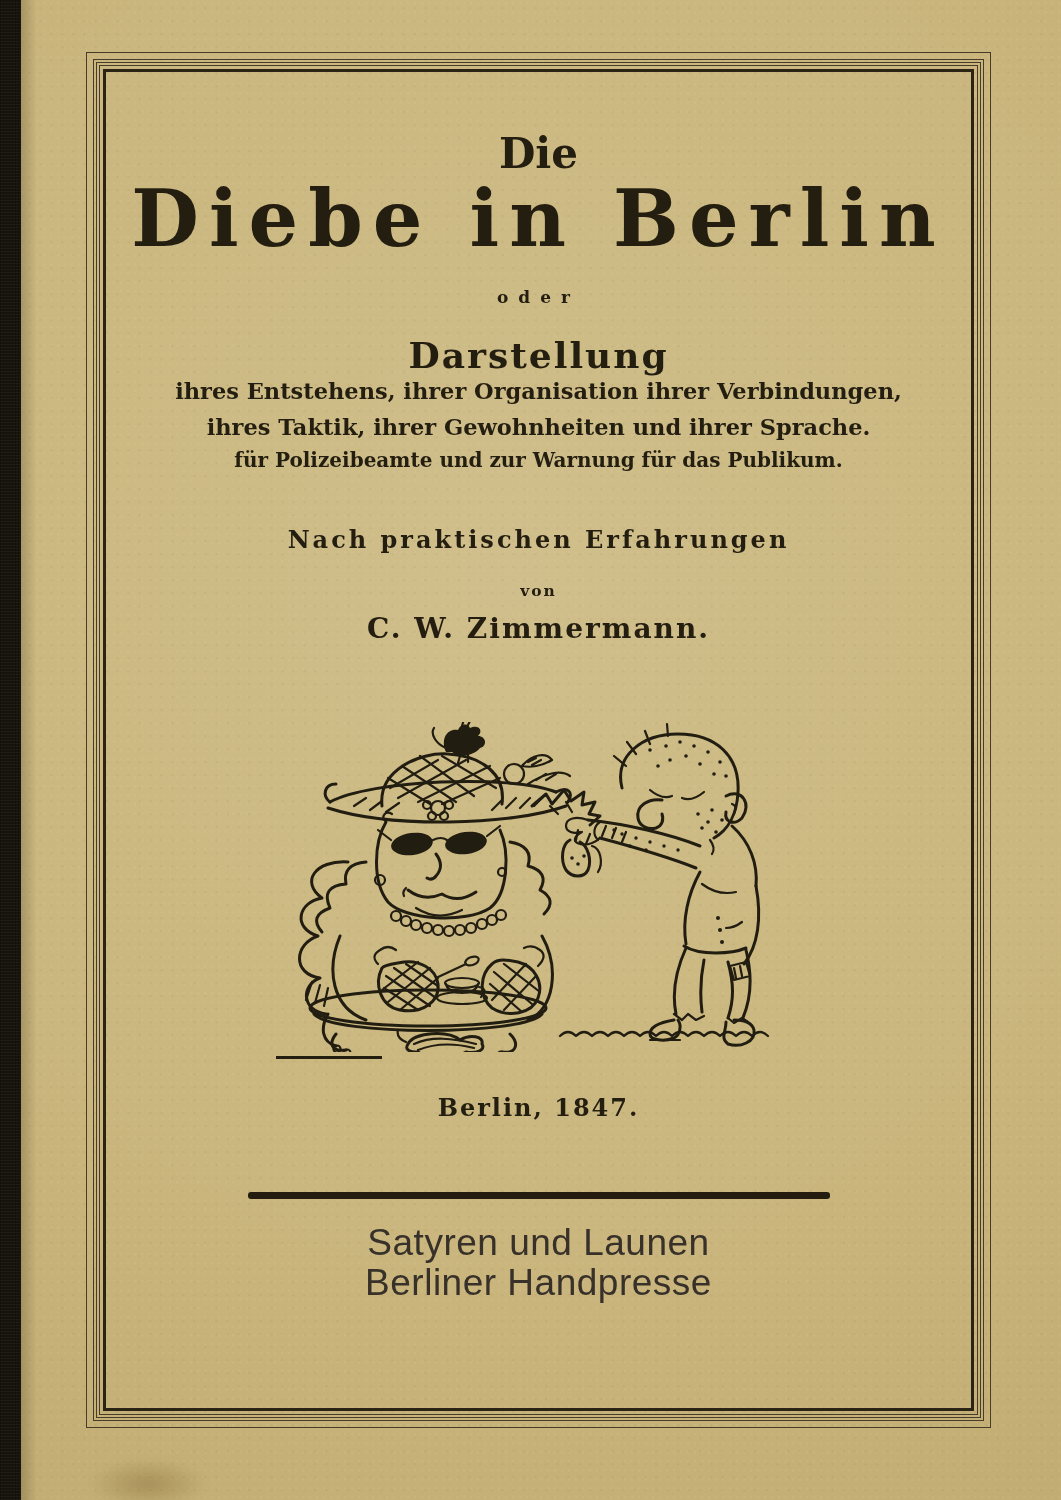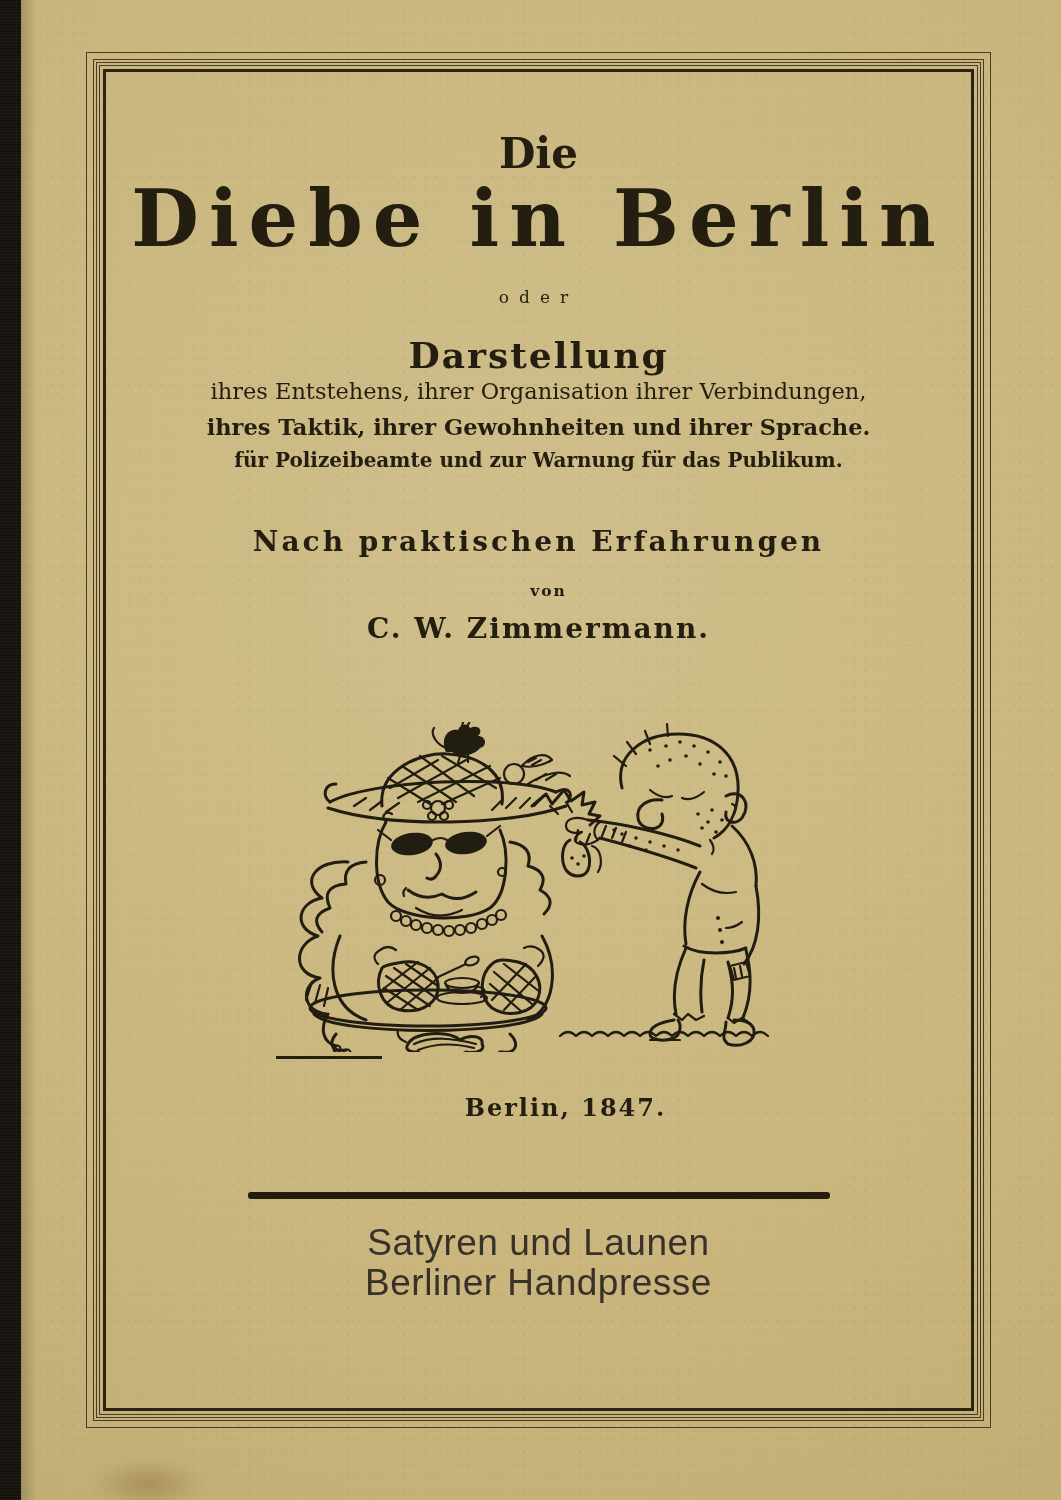--- a/index.html
+++ b/index.html
@@ -33,29 +33,29 @@
   .frame .f{box-sizing:border-box;width:100%;height:100%;}
   .f2{border:1px solid #463c28;padding:2px;}
   .f3{border:1px solid #463c28;padding:2px;}
   .f4{border:1px solid #463c28;padding:3px;}
   .f5{border:3px solid #2b2314;}
   
   .content{position:absolute;left:86px;top:52px;width:905px;height:1100px;}
   .t{position:absolute;left:0;width:100%;text-align:center;color:#241e10;white-space:nowrap;}
   .pretitle{top:77px;font-size:42px;font-weight:700;}
   .main-title{top:121px;font-size:78px;font-weight:700;letter-spacing:10px;}
-  .connector{top:235px;font-size:17px;font-weight:400;letter-spacing:10px;}
+  .connector{top:235px;font-size:17px;font-weight:700;letter-spacing:10px;}
   .sub-head{top:282px;font-size:36px;font-weight:700;letter-spacing:2px;}
-  .sub-l1{top:326px;font-size:22.5px;font-weight:400;}
+  .sub-l1{top:326px;font-size:22.5px;font-weight:700;}
   .sub-l2{top:351px;font-size:22.5px;font-weight:700;margin-top:11px;}
   .audience{top:396px;font-size:20px;font-weight:700;}
-  .experience{top:473px;font-size:28px;font-weight:700;letter-spacing:3px;}
-  .byline{top:529px;font-size:15.5px;font-weight:700;letter-spacing:2px;margin-left:10px;}
+  .experience{top:473px;font-size:24px;font-weight:700;letter-spacing:3px;}
+  .byline{top:529px;font-size:15.5px;font-weight:700;letter-spacing:2px;}
   .author{top:560px;font-size:28px;font-weight:700;letter-spacing:2px;}
-  .imprint{top:1041px;font-size:24px;font-weight:700;letter-spacing:2px;padding-left:27px;}
+  .imprint{top:1041px;font-size:24px;font-weight:700;letter-spacing:2px;}
   .illustration{position:absolute;left:184px;top:670px;width:500px;height:330px;}
   .footnote-rule{position:absolute;left:190px;top:1004px;width:106px;height:3px;background:#241e10;}
   .publisher-rule{position:absolute;left:50%;transform:translateX(-50%);top:1140px;width:582px;height:7px;background:#241c0f;border-radius:3px;}
   .publisher-block{
     position:absolute;left:0;top:1171px;width:100%;text-align:center;
     font-family:"Liberation Sans", sans-serif;font-size:37px;line-height:40px;
     color:#37312a;letter-spacing:.5px;
   }
   .stain{
     position:absolute;left:88px;top:1458px;width:120px;height:52px;border-radius:50%;

